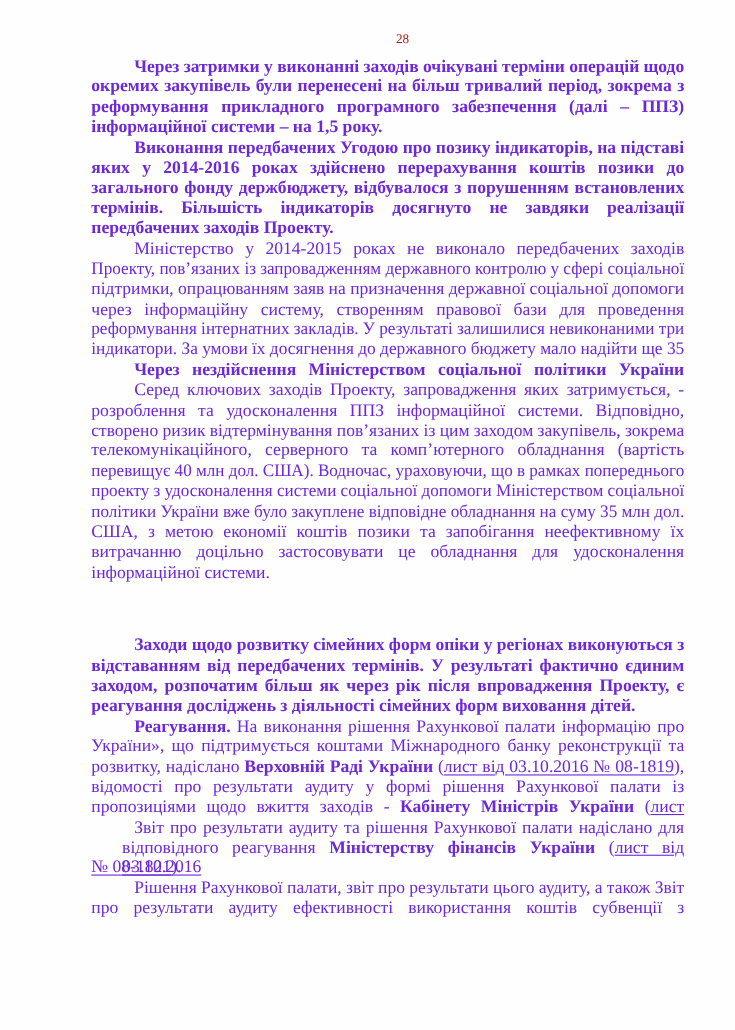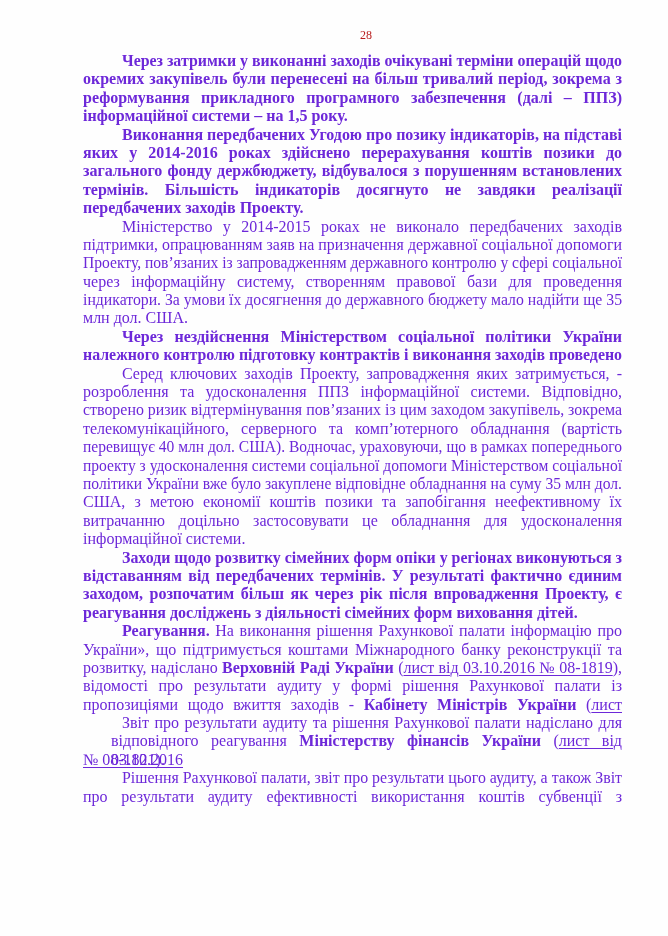--- a/index.html
+++ b/index.html
@@ -55,35 +55,32 @@
           <span class="lt"><span class="b">термінів. Більшість індикаторів досягнуто не завдяки реалізації</span></span>
         </div>
         <div class="line last" style="white-space: normal;">
           <span class="lt"><span class="b">передбачених заходів Проекту.</span></span>
         </div>
       </div>
       <div class="para">
         <div class="line indent" style="white-space: normal;">
           <span class="lt"><span>Міністерство у 2014-2015 роках не виконало передбачених заходів</span></span>
         </div>
+        <div class="line" style="white-space: normal;"><span class="lt" style="white-space: nowrap; display: inline-block; width: auto; transform: scaleX(0.973638); transform-origin: left center;"><span>Проекту, пов’язаних із запровадженням державного контролю у сфері соціальної</span></span></div>
         <div class="line" style="white-space: normal;"><span class="lt" style="white-space: nowrap; display: inline-block; width: auto; transform: scaleX(0.994551); transform-origin: left center;"><span>підтримки, опрацюванням заяв на призначення державної соціальної допомоги</span></span></div>
-        <div class="line" style="white-space: normal;"><span class="lt" style="white-space: nowrap; display: inline-block; width: auto; transform: scaleX(0.973638); transform-origin: left center;"><span>Проекту, пов’язаних із запровадженням державного контролю у сфері соціальної</span></span></div>
         <div class="line" style="white-space: normal;">
           <span class="lt"><span>через інформаційну систему, створенням правової бази для проведення</span></span>
         </div>
+        <div class="line" style="white-space: normal;"><span class="lt" style="white-space: nowrap; display: inline-block; width: auto; transform: scaleX(0.974271); transform-origin: left center;"><span>реформування інтернатних закладів. У результаті залишилися невиконаними три</span></span></div>
         <div class="line" style="white-space: normal;"><span class="lt" style="white-space: nowrap; display: inline-block; width: auto; transform: scaleX(0.984334); transform-origin: left center;"><span>індикатори. За умови їх досягнення до державного бюджету мало надійти ще 35</span></span></div>
-        <div class="line last" style="white-space: normal;">
-          <span class="lt"><span>млн дол. США.</span></span>
-        </div>
       </div>
       <div class="para">
         <div class="line indent" style="white-space: normal;">
           <span class="lt"><span class="b">Через нездійснення Міністерством соціальної політики України</span></span>
         </div>
-        <div class="line" style="white-space: normal;"><span class="lt" style="white-space: nowrap; display: inline-block; width: auto; transform: scaleX(0.991236); transform-origin: left center;"><span class="b">належного контролю підготовку контрактів і виконання заходів проведено</span></span></div>
       </div>
       <div class="para">
         <div class="line indent" style="white-space: normal;">
           <span class="lt"><span>Серед ключових заходів Проекту, запровадження яких затримується, -</span></span>
         </div>
         <div class="line" style="white-space: normal;">
           <span class="lt"><span>розроблення та удосконалення ППЗ інформаційної системи. Відповідно,</span></span>
         </div>
         <div class="line" style="white-space: normal;"><span class="lt" style="white-space: nowrap; display: inline-block; width: auto; transform: scaleX(0.994092); transform-origin: left center;"><span>створено ризик відтермінування пов’язаних із цим заходом закупівель, зокрема</span></span></div>
         <div class="line" style="white-space: normal;">
@@ -96,21 +93,21 @@
           <span class="lt"><span>США, з метою економії коштів позики та запобігання неефективному їх</span></span>
         </div>
         <div class="line" style="white-space: normal;">
           <span class="lt"><span>витрачанню доцільно застосовувати це обладнання для удосконалення</span></span>
         </div>
         <div class="line last" style="white-space: normal;">
           <span class="lt"><span>інформаційної системи.</span></span>
         </div>
       </div>
       <div class="para">
-        <div class="line indent" style="white-space: normal;"><span class="lt" style="white-space: nowrap; display: inline-block; width: auto; transform: scaleX(0.993357); transform-origin: left center;"><span class="b">Заходи щодо розвитку сімейних форм опіки у регіонах виконуються з</span></span></div>
+        <div class="line indent" style="white-space: normal; margin-top: 48px;"><span class="lt" style="white-space: nowrap; display: inline-block; width: auto; transform: scaleX(0.993357); transform-origin: left center;"><span class="b">Заходи щодо розвитку сімейних форм опіки у регіонах виконуються з</span></span></div>
         <div class="line" style="white-space: normal;">
           <span class="lt"><span class="b">відставанням від передбачених термінів. У результаті фактично єдиним</span></span>
         </div>
         <div class="line" style="white-space: normal;">
           <span class="lt"><span class="b">заходом, розпочатим більш як через рік після впровадження Проекту, є</span></span>
         </div>
         <div class="line last" style="white-space: normal;">
           <span class="lt"><span class="b">реагування досліджень з діяльності сімейних форм виховання дітей.</span></span>
         </div>
       </div>

